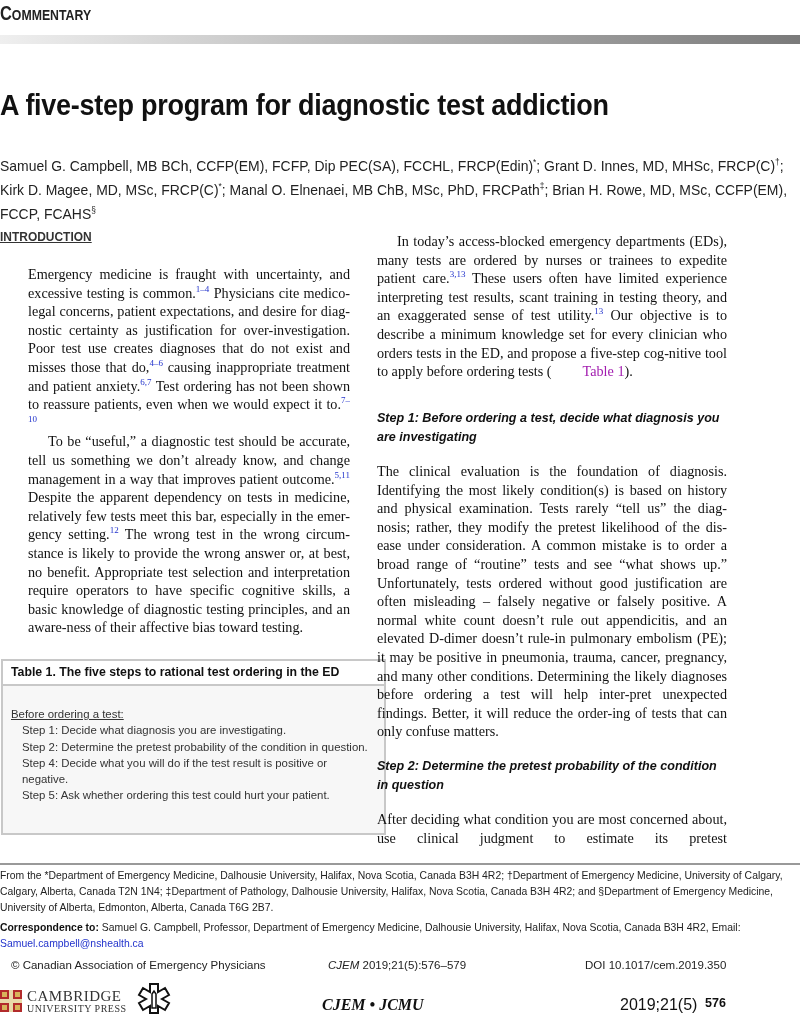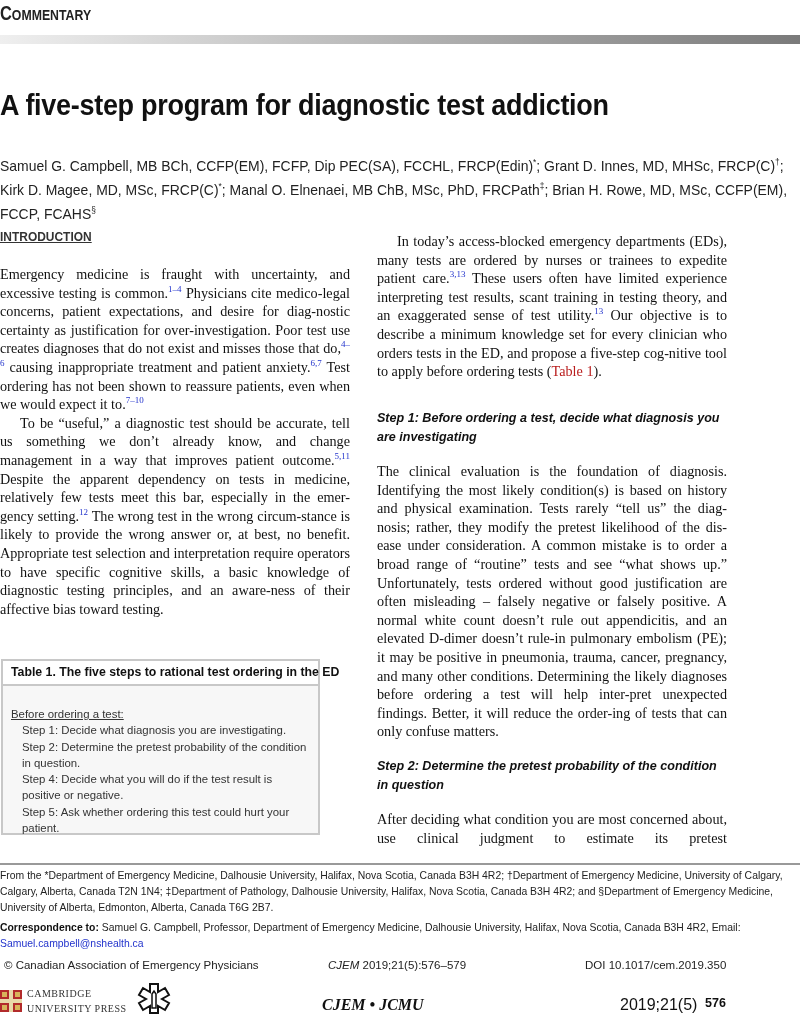--- a/index.html
+++ b/index.html
@@ -11,47 +11,47 @@
   .section-label .big { font-size: 20px; }
   .section-label .small { font-size: 15px; }
   .grad-bar { left: 0; top: 35px; width: 800px; height: 9px; background: linear-gradient(to right, #efefef, #7a7a7a); }
 
   .title { left: 0; top: 89px; font-family: "Liberation Sans", sans-serif; font-weight: bold; font-size: 29px; color: #111; letter-spacing: -0.3px; transform: scaleX(0.93); transform-origin: left top; white-space: nowrap; }
 
   .authors { left: 0; top: 152px; width: 790px; font-family: "Liberation Sans", sans-serif; font-size: 15px; line-height: 21px; color: #222; transform: scaleX(0.93); transform-origin: left top; width: 850px; }
   .authors sup { font-size: 9px; }
 
   .col { width: 350px; font-size: 14.2px; line-height: 18.6px; text-align: justify; hyphens: manual; }
-  .col-left { left: 0; }
+  .col-left { left: 0; padding-left: 28px; }
   .col-right { left: 377px; }
   .col p { margin: 0; }
   .indent { text-indent: 20px; }
   sup.ref { color: #2233cc; font-size: 9px; line-height: 0; }
-  .link { color: #b91c1c; }
+  .link { color: #a21caf; margin-left: 31px; }
 
   .heading-intro { left: 0; top: 229px; font-family: "Liberation Sans", sans-serif; font-weight: bold; font-size: 13px; text-decoration: underline; color: #333; transform: scaleX(0.92); transform-origin: left top; }
 
   .subhead { font-family: "Liberation Sans", sans-serif; font-weight: bold; font-style: italic; font-size: 13.5px; line-height: 19px; color: #111; transform: scaleX(0.93); transform-origin: left top; width: 376px; }
 
-  .table-box { left: 1px; top: 659px; width: 319px; height: 176px; border: 2px solid #c8c8c8; background: #f7f7f7; font-family: "Liberation Sans", sans-serif; }
+  .table-box { left: 1px; top: 659px; width: 385px; height: 176px; border: 2px solid #c8c8c8; background: #f7f7f7; font-family: "Liberation Sans", sans-serif; }
   .table-title { height: 25px; padding: 4px 8px 0 8px; font-weight: bold; font-size: 12.3px; color: #111; border-bottom: 2px solid #c8c8c8; background: #fff; white-space: nowrap; }
   .table-body { padding: 20px 8px; font-size: 11.4px; line-height: 16.3px; color: #333; }
   .table-sub { text-decoration: underline; }
   .table-step { padding-left: 11px; }
 
   .foot-rule { left: 0; top: 863px; width: 800px; height: 2px; background: #999; }
   .affil { left: 0; top: 867px; width: 860px; font-family: "Liberation Sans", sans-serif; font-size: 11.2px; line-height: 16px; color: #222; transform: scaleX(0.93); transform-origin: left top; }
   .corr { left: 0; top: 919px; width: 860px; font-family: "Liberation Sans", sans-serif; font-size: 11.2px; line-height: 16px; color: #222; transform: scaleX(0.93); transform-origin: left top; }
   .corr b { font-weight: bold; color: #111; }
   .email { color: #2233cc; }
 
   .footer-line1 { top: 959px; font-family: "Liberation Sans", sans-serif; font-size: 11.5px; color: #222; }
   .journal-ref i { font-style: italic; }
   .cam-shield { left: 0; top: 990px; width: 22px; height: 22px; background: #b22b2b; }
-  .cam-text1 { left: 27px; top: 988px; font-family: "Liberation Serif", serif; font-size: 10px; color: #333; letter-spacing: 0.5px; }
+  .cam-text1 { left: 27px; top: 988px; font-family: "Liberation Serif", serif; font-size: 15px; color: #333; letter-spacing: 0.5px; }
   .cam-text2 { left: 27px; top: 1003px; font-family: "Liberation Serif", serif; font-size: 10px; color: #333; letter-spacing: 0.5px; }
 
   .caep-icon { left: 137px; top: 982px; width: 34px; height: 32px; }
   .caep-text { left: 177px; top: 1014px; font-family: "Liberation Sans", sans-serif; font-weight: normal; font-size: 12px; color: #1d4ed8; }
 
   .footer-line2 { top: 996px; font-size: 16px; color: #111; }
   .cjem-foot { left: 322px; font-family: "Liberation Serif", serif; font-style: italic; font-weight: bold; }
   .vol-foot { left: 620px; font-family: "Liberation Sans", sans-serif; }
   .page-num { left: 705px; font-family: "Liberation Sans", sans-serif; font-weight: bold; font-size: 12.5px; }
 </style>
@@ -110,21 +110,21 @@
 <div class="abs col col-right" style="top:810px; text-align-last: justify;">
   <p>After deciding what condition you are most concerned about, use clinical judgment to estimate its pretest</p>
 </div>
 
 <div class="abs foot-rule"></div>
 <div class="abs affil">From the *Department of Emergency Medicine, Dalhousie University, Halifax, Nova Scotia, Canada B3H 4R2; †Department of Emergency Medicine, University of Calgary, Calgary, Alberta, Canada T2N 1N4; ‡Department of Pathology, Dalhousie University, Halifax, Nova Scotia, Canada B3H 4R2; and  §Department of Emergency Medicine, University of Alberta, Edmonton, Alberta, Canada T6G 2B7.</div>
 <div class="abs corr">
   <b>Correspondence to:</b><span> Samuel G. Campbell, Professor, Department of Emergency Medicine, Dalhousie University, Halifax, Nova Scotia, Canada B3H 4R2, Email: </span><span class="email">Samuel.campbell@nshealth.ca</span>
 </div>
 
-<div class="abs footer-line1" style="left:4px;">© Canadian Association of Emergency Physicians</div>
+<div class="abs footer-line1" style="left:11px;">© Canadian Association of Emergency Physicians</div>
 <div class="abs footer-line1 journal-ref" style="left:328px;">
   <i>CJEM</i><span> 2019;21(5):576–579</span>
 </div>
 <div class="abs footer-line1" style="left:585px;">DOI 10.1017/cem.2019.350</div>
 
 <div class="abs cam-shield">
   <svg width="22" height="22" viewBox="0 0 22 22">
     <rect x="0" y="0" width="22" height="22" fill="#b22b2b"></rect>
     <rect x="9" y="0" width="4" height="22" fill="#e8d9a8"></rect>
     <rect x="0" y="9" width="22" height="4" fill="#e8d9a8"></rect>

